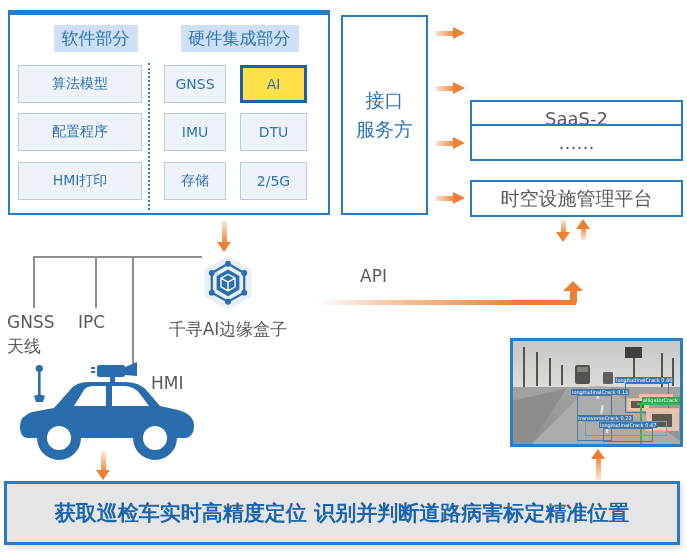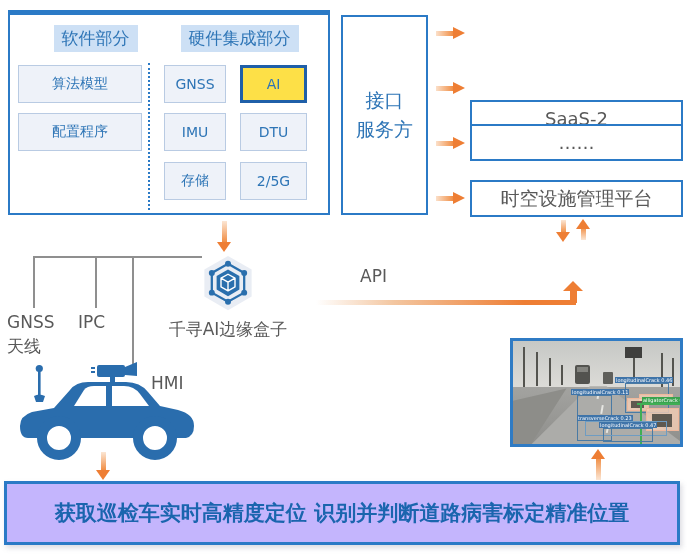--- a/index.html
+++ b/index.html
@@ -48,21 +48,21 @@
   .api-head{left:563px;top:281px;width:0;height:0;border-bottom:10px solid #ee7e34;border-left:10px solid transparent;border-right:10px solid transparent;}
   .api-label{left:360px;top:266px;color:#595959;font-size:17px;}
 
   
   .cline{background:#8f8f8f;}
   .lbl{color:#595959;font-size:17px;line-height:24px;white-space:nowrap;}
 
   .edge-label{left:152px;top:318px;width:152px;text-align:center;color:#595959;font-size:17px;white-space:nowrap;}
 
   
-  .banner{left:4px;top:481px;width:676px;height:64px;border:3px solid #2b7ac6;background:#c4b5fd;
+  .banner{left:4px;top:481px;width:676px;height:64px;border:3px solid #2b7ac6;background:#e5e5e5;
           display:flex;align-items:center;justify-content:center;box-shadow:2px 3px 5px rgba(120,120,140,.25);}
   .banner span{color:#1a65ae;font-size:21px;font-weight:bold;white-space:nowrap;}
 
   
   .photo{left:510px;top:338px;width:173px;height:109px;border:3px solid #2f7bc4;background:#b9bbb8;overflow:hidden;}
   .photo .inner{position:absolute;left:0;top:0;right:0;bottom:0;}
   .sky{left:0;top:0;width:167px;height:48px;background:linear-gradient(to bottom,#c6c8c5,#dddcd8);}
   .ground{left:0;top:46px;width:167px;height:57px;background:linear-gradient(to bottom,#a3a3a0,#8f8f8c);}
   .roadway{left:0;top:0;width:167px;height:103px;background:#acaca9;clip-path:polygon(46% 44%,56% 44%,104% 102%,10% 102%);}
   .berm{left:0;top:0;width:167px;height:103px;background:#8d8d89;clip-path:polygon(0 58%,32% 46%,10% 102%,0 102%);}
@@ -89,20 +89,21 @@
     <div class="abs col-header" style="left:16px;width:139px;">
       <span>软件部分</span>
     </div>
     <div class="abs col-header" style="left:139px;width:181px;">
       <span>硬件集成部分</span>
     </div>
     <div class="abs divider"></div>
 
     <div class="abs item sw row1">算法模型</div>
     <div class="abs item sw row2">配置程序</div>
+    <div class="abs item sw row3">HMI打印</div>
 
     <div class="abs item hw1 row1">GNSS</div>
     <div class="abs item hw2 row1 ai">AI</div>
     <div class="abs item hw1 row2">IMU</div>
     <div class="abs item hw2 row2">DTU</div>
     <div class="abs item hw1 row3">存储</div>
     <div class="abs item hw2 row3">2/5G</div>
   </div>
 
   <div class="abs iface">

